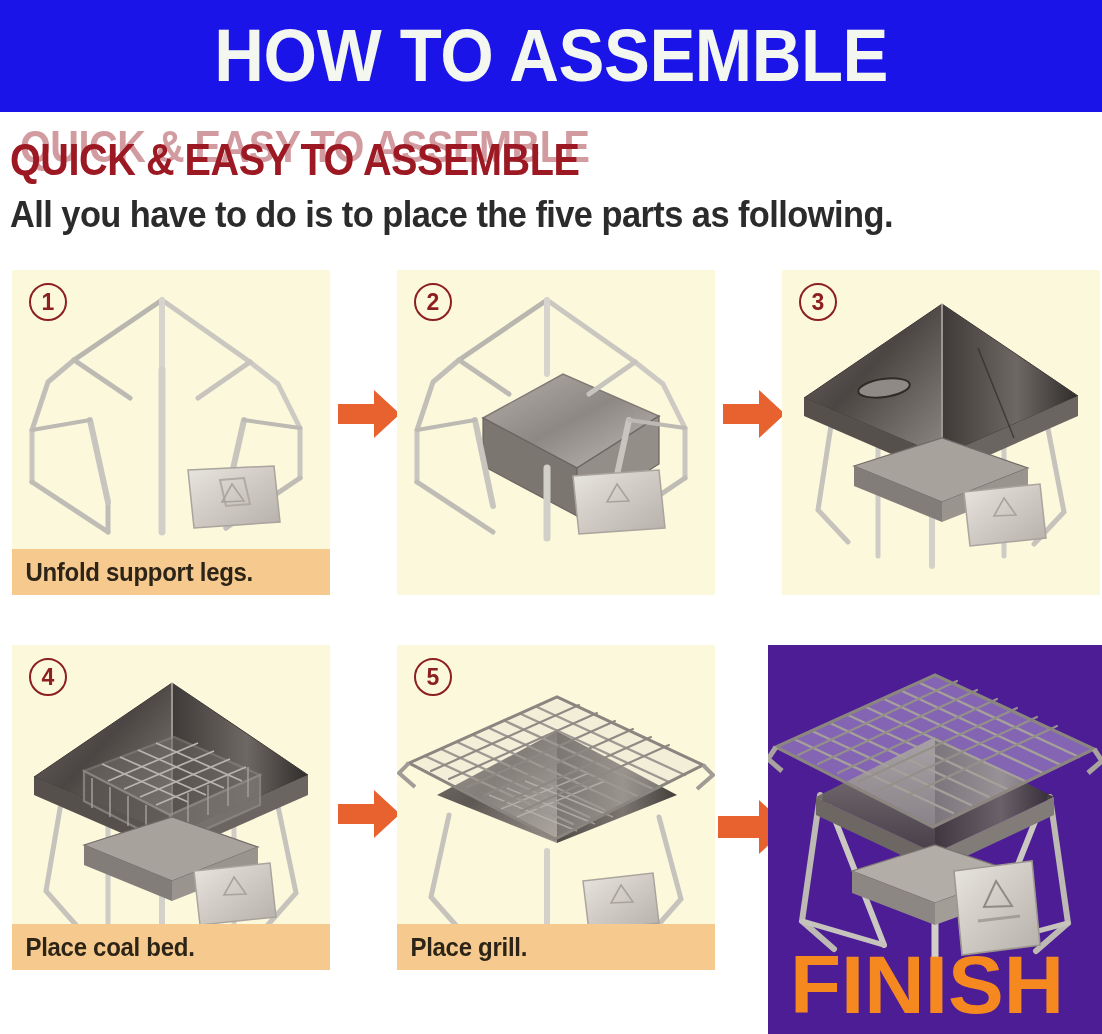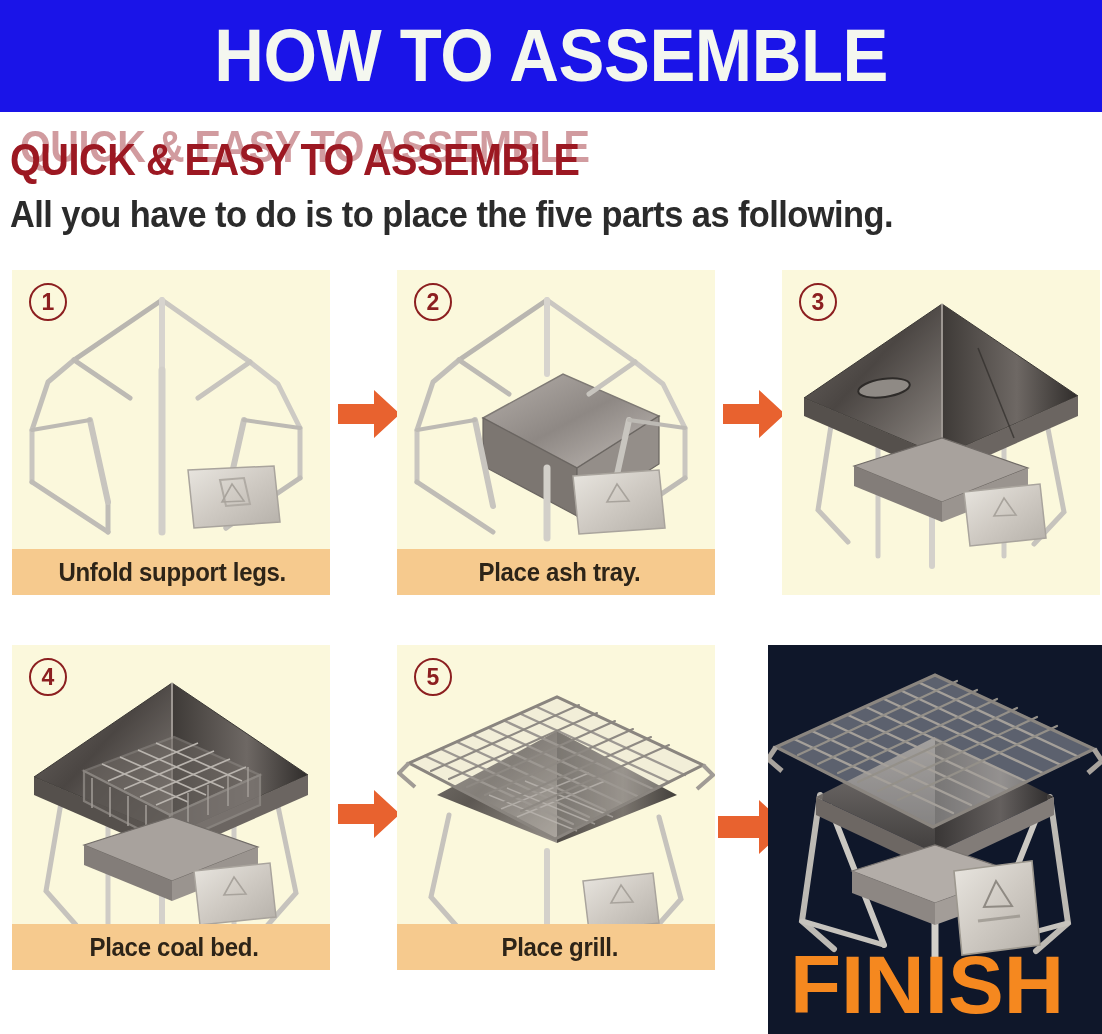--- a/index.html
+++ b/index.html
@@ -43,34 +43,34 @@
     position:absolute; left:10px; top:196px;
     font-size:37px; font-weight:bold; color:#2b2b2b;
     letter-spacing:-0.6px; white-space:nowrap; line-height:1;
     transform:scaleX(0.93); transform-origin:left center;
     font-family:"Liberation Sans", sans-serif;
   }
 
   
   .panel { position:absolute; overflow:hidden; }
   .panel-bg-cream { background:#fbf8dc; }
-  .panel-bg-white { background:#0f172a; }
+  .panel-bg-white { background:#4c1d95; }
 
   .step-num {
     position:absolute; left:17px; top:13px;
     width:38px; height:38px; border-radius:50%;
     border:2px solid #8c1f20;
     color:#8c1f20; font-size:23px; font-weight:bold;
     display:flex; align-items:center; justify-content:center;
     line-height:1; z-index:4;
   }
   .art { position:absolute; left:0; top:0; width:100%; height:100%; }
   .caption-bar {
     position:absolute; left:0; bottom:0; width:100%; height:46px;
-    background:#f6ca8e; display:flex; align-items:center; z-index:5;justify-content:center;
+    background:#f6ca8e; display:flex; align-items:center; z-index:5;
   }
   .caption-text {
     padding-left:14px; font-size:25px; font-weight:bold; color:#2d2418;
     letter-spacing:-0.3px; line-height:1;
     transform:scaleX(0.96); transform-origin:left center;
     font-family:"Liberation Sans", sans-serif;
   }
 
   
   .arrow { position:absolute; }
@@ -212,23 +212,20 @@
         <path d="M232 150 L214 232" stroke="#c8c5bf" stroke-width="6"></path>
         <path d="M20 160 L78 150" stroke="#bdbab4" stroke-width="4"></path>
         <path d="M288 158 L232 150" stroke="#bdbab4" stroke-width="4"></path>
       </g>
       <g>
         <path d="M176 206 L262 200 L268 258 L182 264 Z" fill="url(#plate)" stroke="#a9a49d" stroke-width="1.5"></path>
         <path d="M210 232 L220 214 L232 231 Z" fill="none" stroke="#a8a39c" stroke-width="1.6"></path>
       </g>
     </svg>
     <div class="step-num">2</div>
-    <div class="caption-bar">
-      <span class="caption-text">Place ash tray.</span>
-    </div>
   </div>
 
   <svg class="arrow" style="left:723px; top:388px; width:62px; height:52px;" viewBox="0 0 62 52">
     <polygon points="0,16 36,16 36,2 62,26 36,50 36,36 0,36" fill="#e8622f"></polygon>
   </svg>
 
   <div class="panel panel-bg-cream" style="left:782px; top:270px; width:318px; height:325px;">
     <svg class="art" viewBox="0 0 318 325">
 
       <g fill="none" stroke-linecap="round">

